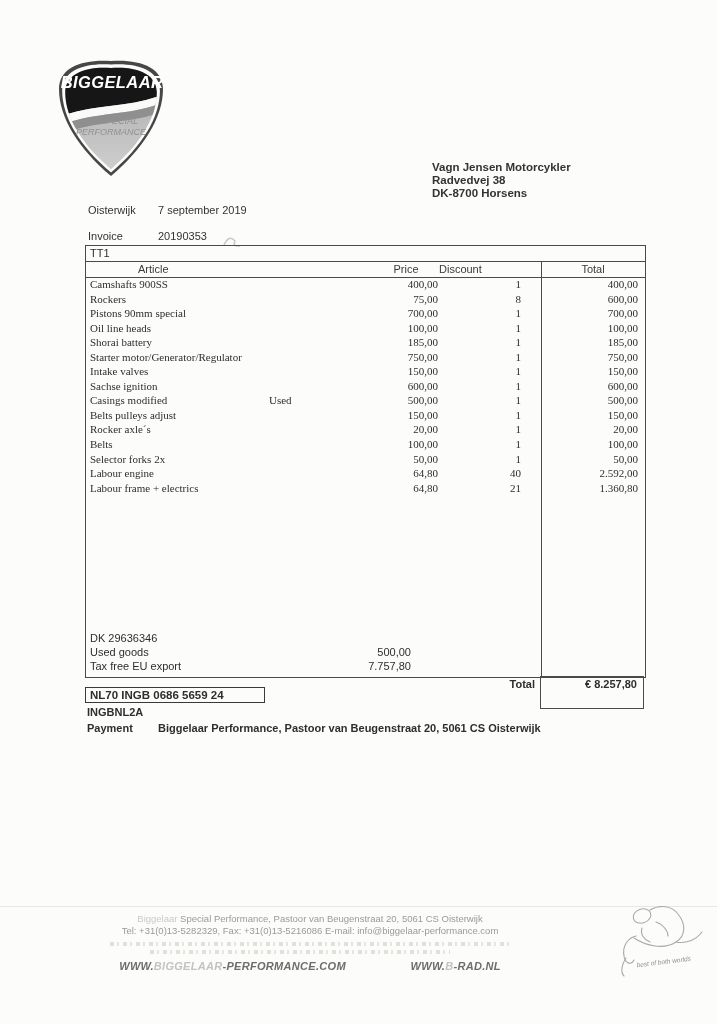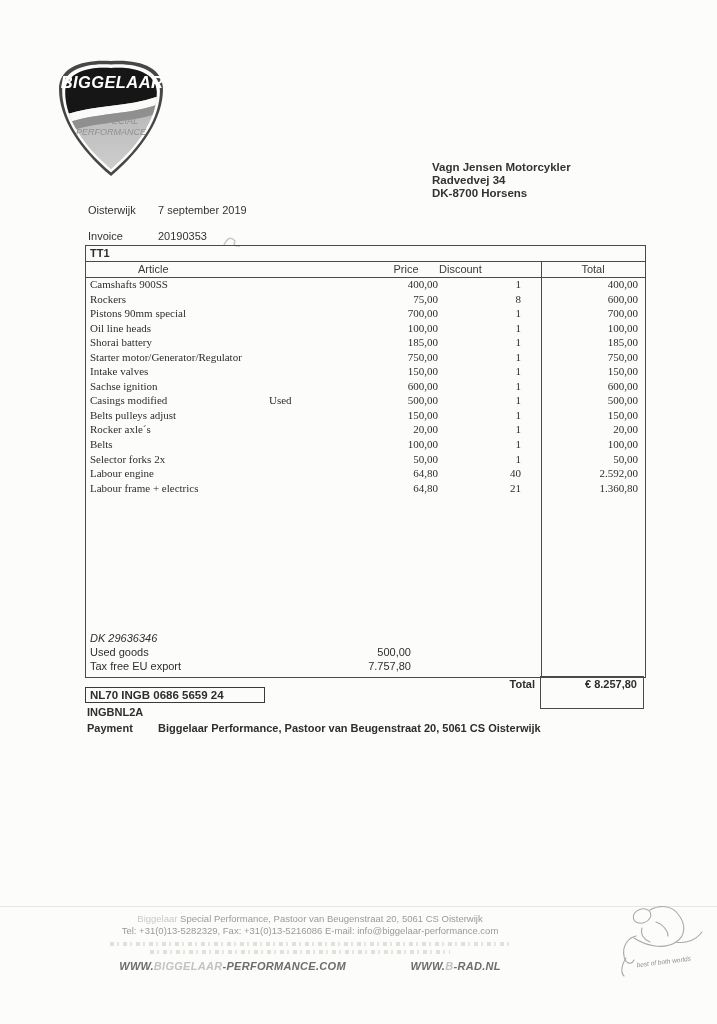--- a/index.html
+++ b/index.html
@@ -11,21 +11,21 @@
   
   .recipient{left:432px;top:161px;font-weight:bold;font-size:11.5px;line-height:13px;color:#333;}
 
   
   .meta-line{left:88px;font-size:11px;color:#333;}
   .meta-val{position:absolute;left:70px;white-space:nowrap;}
 
   
   .tablebox{left:85px;top:245px;width:559px;height:431px;border:1.2px solid #4a4a4a;}
   .tt1row{position:absolute;left:0;top:0;width:100%;height:16px;border-bottom:1.2px solid #4a4a4a;
-          font-weight:bold;font-size:11px;padding:1px 0 0 4px;box-sizing:border-box;}
+          font-weight:normal;font-size:11px;padding:1px 0 0 4px;box-sizing:border-box;}
   .hdrrow{position:absolute;left:0;top:16px;width:100%;height:15px;border-bottom:1.2px solid #4a4a4a;
           font-size:11px;color:#3a3a3a;}
   .hdr-article{position:absolute;left:4px;top:1px;margin-left:48px;}
   .hdr-price{position:absolute;left:288px;top:1px;width:64px;text-align:center;}
   .hdr-discount{position:absolute;left:353px;top:1px;text-align:center;}
   .hdr-total{position:absolute;left:455px;top:1px;width:104px;text-align:center;}
   .totcol-divider{position:absolute;left:455px;top:16px;bottom:0;width:0;border-left:1.2px solid #4a4a4a;}
 
   .tbody{position:absolute;left:0;top:32px;width:100%;font-family:Liberation Serif, serif;}
   .trow{position:relative;height:14.55px;font-size:11px;}
@@ -88,21 +88,21 @@
         <path d="M0 71 C40 51 82 60 118 41 L118 50 C82 68 40 60 0 80 Z" fill="#8f8f8f"></path>
       </g>
       <text x="60" y="30" text-anchor="middle" font-family="Liberation Sans, sans-serif" font-size="16.5" font-weight="bold" font-style="italic" fill="#ffffff" letter-spacing="0.4">BIGGELAAR</text>
       <text x="67" y="66" text-anchor="middle" font-family="Liberation Sans, sans-serif" font-size="9" font-style="italic" fill="#919191">SPECIAL</text>
       <text x="59" y="77" text-anchor="middle" font-family="Liberation Sans, sans-serif" font-size="9" font-style="italic" fill="#919191">PERFORMANCE</text>
     </svg>
   </div>
 
   <div class="abs recipient">
     <div>Vagn Jensen Motorcykler</div>
-    <div>Radvedvej 34</div>
+    <div>Radvedvej 38</div>
     <div>DK-8700 Horsens</div>
   </div>
 
   <div class="abs meta-line" style="top:204px;">
     <span>Oisterwijk</span>
     <span class="meta-val">7 september 2019</span>
   </div>
 
   <div class="abs meta-line" style="top:230px;">
     <span>Invoice</span>
@@ -240,21 +240,21 @@
 
   <div class="trow">
     <span class="c-article">Labour frame + electrics</span>
     <span class="c-note"></span>
     <span class="c-price">64,80</span>
     <span class="c-qty">21</span>
     <span class="c-total">1.360,80</span>
   </div>
 </div>
 
-    <div class="sumrow" style="top:386px;font-style:italic;">
+    <div class="sumrow" style="top:386px;">
       <span class="sum-label">DK 29636346</span>
     </div>
     <div class="sumrow" style="top:400px;">
       <span class="sum-label">Used goods</span>
       <span class="sum-val">500,00</span>
     </div>
     <div class="sumrow" style="top:414px;">
       <span class="sum-label">Tax free EU export</span>
       <span class="sum-val">7.757,80</span>
     </div>

